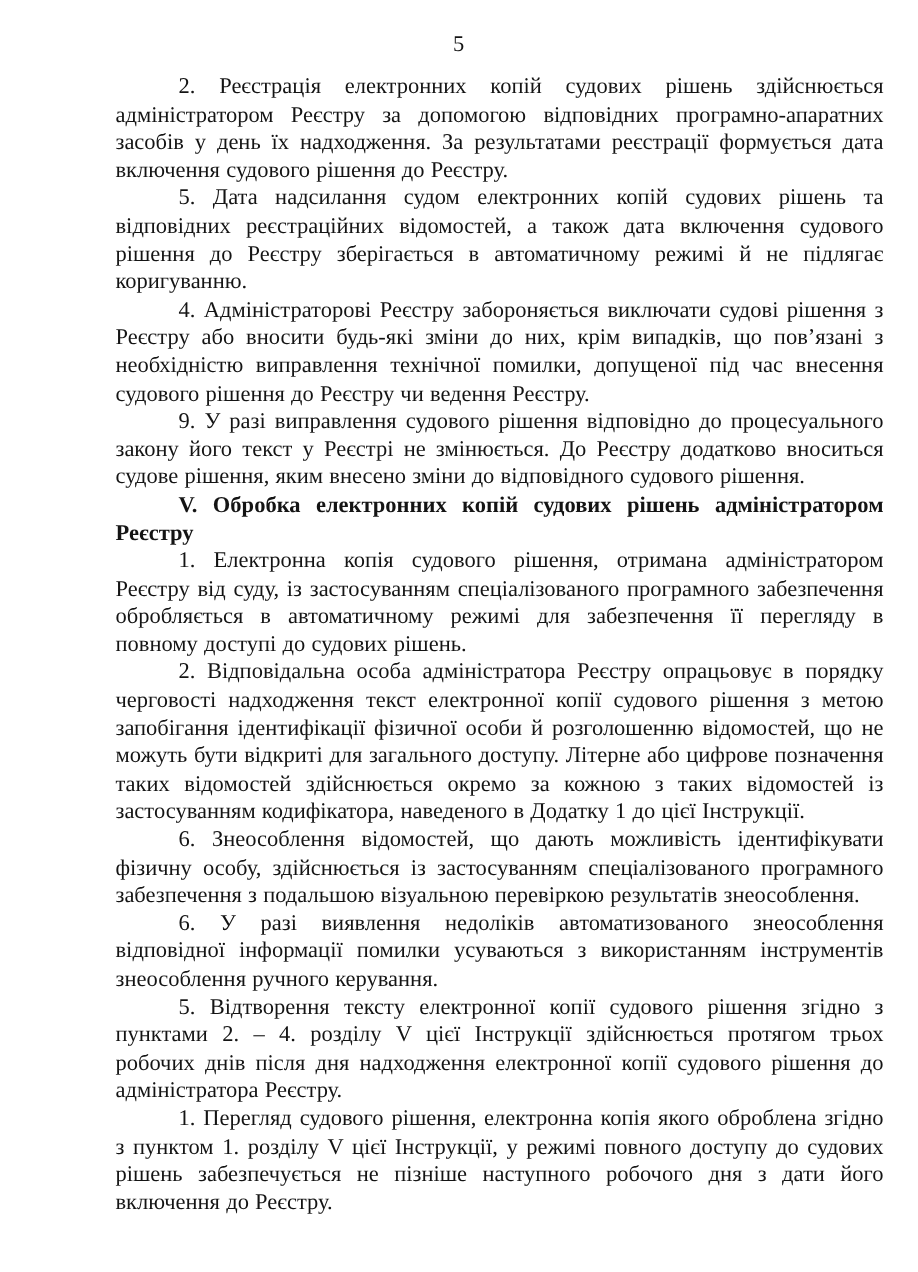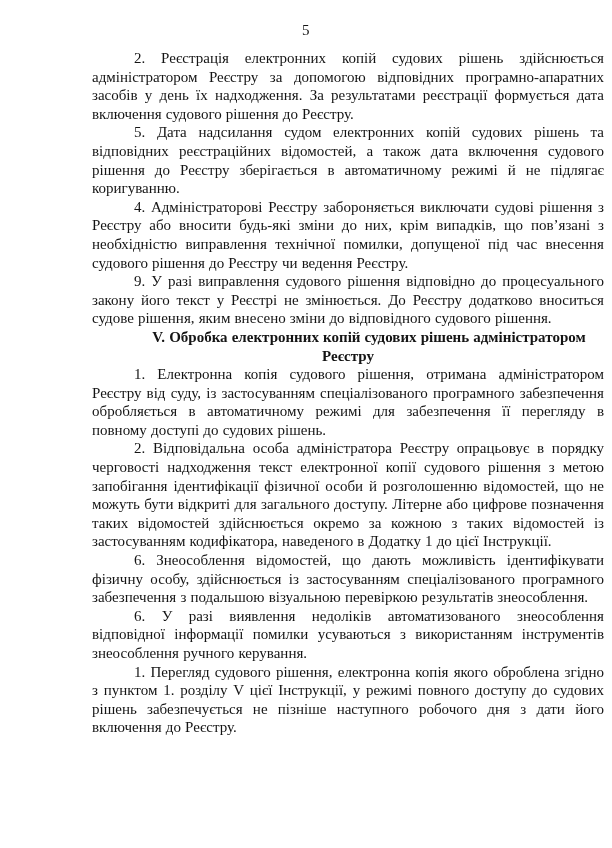--- a/index.html
+++ b/index.html
@@ -21,39 +21,38 @@
     top: 22px;
     left: 0;
     width: 612px;
     text-align: center;
     font-size: 15px;
     letter-spacing: 0.5px;
   }
   .content {
     position: absolute;
     top: 49px;
-    left: 92px;
+    left: 77px;
     width: 512px;
     font-size: 15px;
     line-height: 18.6px;
     text-align: justify;
     text-justify: inter-word;
   }
   .content p {
     margin: 0;
     padding: 0;
     text-indent: 42px;
     word-spacing: 0.4px;
   }
   .section-heading {
     margin: 9px 0 13px 0;
     padding: 0;
     font-size: 15px;
     font-weight: bold;
-    text-align: center;
     text-indent: 0;
     line-height: 18.6px;
   }
 </style>
 </head>
 <body>
 
 <div class="page">
 
   <div class="page-number">5</div>
@@ -71,18 +70,19 @@
     <p class="section-heading">V. Обробка електронних копій судових рішень адміністратором Реєстру</p>
 
     <p>1. Електронна копія судового рішення, отримана адміністратором Реєстру від суду, із застосуванням спеціалізованого програмного забезпечення обробляється в автоматичному режимі для забезпечення її перегляду в повному доступі до судових рішень.</p>
 
     <p>2. Відповідальна особа адміністратора Реєстру опрацьовує в порядку черговості надходження текст електронної копії судового рішення з метою запобігання ідентифікації фізичної особи й розголошенню відомостей, що не можуть бути відкриті для загального доступу. Літерне або цифрове позначення таких відомостей здійснюється окремо за кожною з таких відомостей із застосуванням кодифікатора, наведеного в Додатку 1 до цієї Інструкції.</p>
 
     <p>6. Знеособлення відомостей, що дають можливість ідентифікувати фізичну особу, здійснюється із застосуванням спеціалізованого програмного забезпечення з подальшою візуальною перевіркою результатів знеособлення.</p>
 
     <p>6. У разі виявлення недоліків автоматизованого знеособлення відповідної інформації помилки усуваються з використанням інструментів знеособлення ручного керування.</p>
 
+    <p>5. Відтворення тексту електронної копії судового рішення згідно з пунктами 2. – 4. розділу V цієї Інструкції здійснюється протягом трьох робочих днів після дня надходження електронної копії судового рішення до адміністратора Реєстру.</p>
 
 
     <p>1. Перегляд судового рішення, електронна копія якого оброблена згідно з пунктом 1. розділу V цієї Інструкції, у режимі повного доступу до судових рішень забезпечується не пізніше наступного робочого дня з дати його включення до Реєстру.</p>
 
   </div>
 </div>
 
 </body></html>

